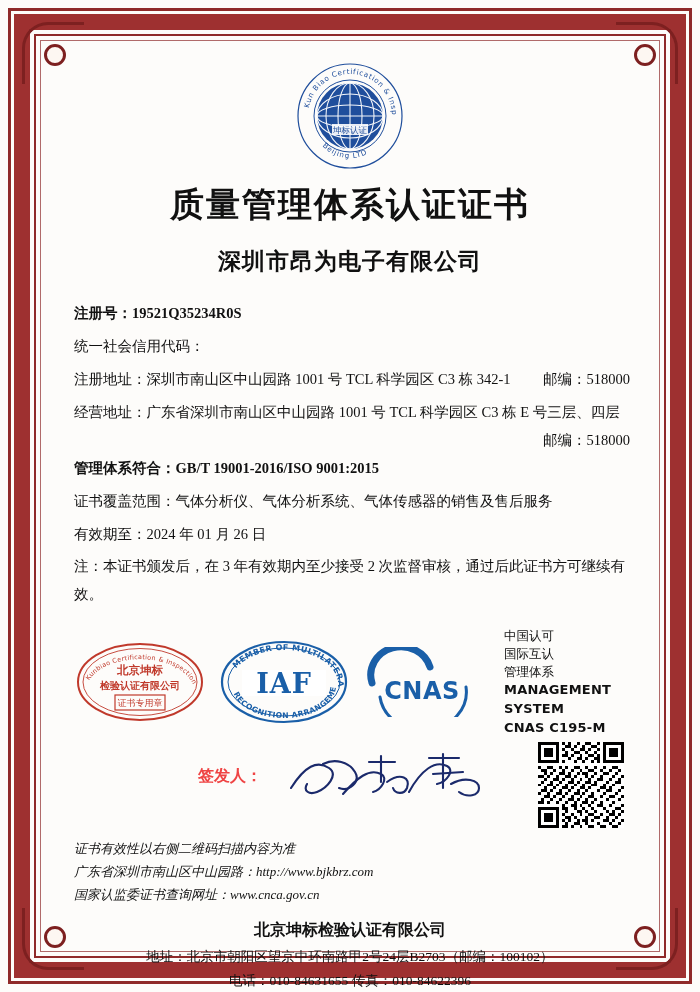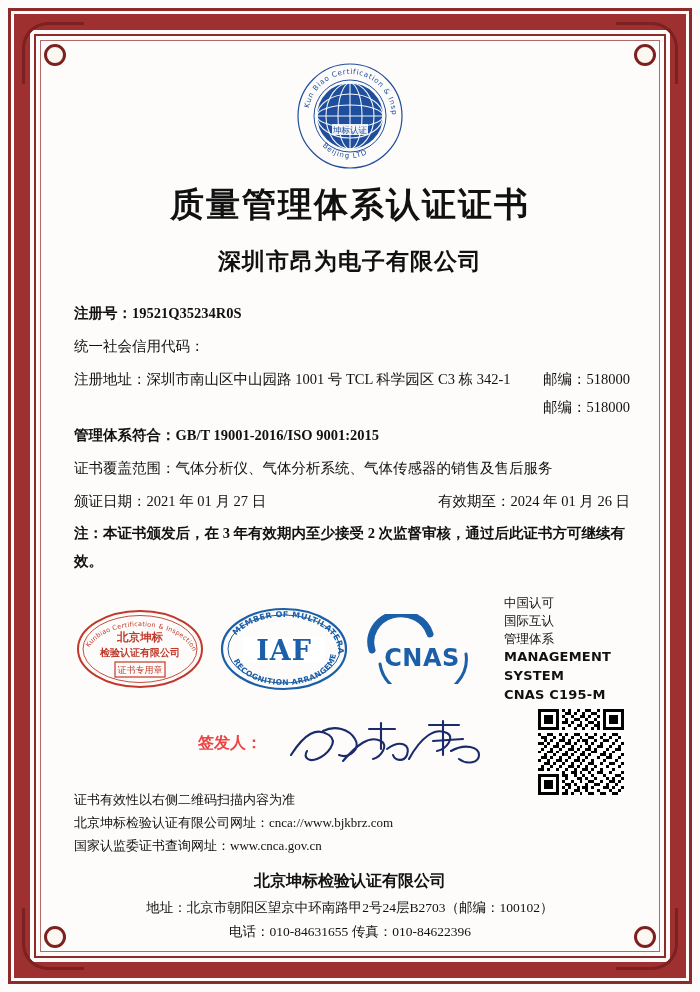--- a/index.html
+++ b/index.html
@@ -156,21 +156,20 @@
     line-height: 2.0;
   }
   .row-split .left { flex: 1; }
   .row-split .right2 { white-space: nowrap; }
 
   .note {
     font-size: 14.5px;
     color: #111;
     line-height: 1.9;
     margin-top: 0;
-    font-weight: bold;
   }
 
   
   .marks {
     display: flex;
     align-items: center;
     margin-top: 26px;
     padding-left: 26px;
     gap: 14px;
     height: 96px;
@@ -240,25 +239,26 @@
     position: absolute;
     right: 28px;
     top: 2px;
     width: 86px;
     height: 86px;
     background: #fff;
   }
 
   
   .foot-left {
-    margin-top: 4px;
+    margin-top: 20px;
     padding-left: 26px;
     font-size: 13px;
     line-height: 1.75;
     color: #111;
+    font-style: italic;
   }
   .foot-center {
     margin-top: 10px;
     text-align: center;
     font-size: 13.5px;
     line-height: 1.8;
     color: #111;
   }
   .foot-center .org {
     font-size: 16px;
@@ -330,37 +330,38 @@
       <div class="field-row">
         <span class="label">统一社会信用代码：</span>
       </div>
 
       <div class="field-row">
         <span class="label">注册地址：</span>
         <span class="value">深圳市南山区中山园路 1001 号 TCL 科学园区 C3 栋 342-1</span>
         <span class="right">邮编：518000</span>
       </div>
 
+      <div class="field-row">
+        <span class="label">经营地址：</span>
+        <span class="value">广东省深圳市南山区中山园路 1001 号 TCL 科学园区 C3 栋 E 号三层、四层</span>
+      </div>
 
       <div class="row-right-only">邮编：518000</div>
 
       <div class="field-row">
         <span class="label bold">管理体系符合：</span>
         <span class="value bold">GB/T 19001-2016/ISO 9001:2015</span>
       </div>
 
       <div class="field-row">
         <span class="label">证书覆盖范围：</span>
         <span class="value">气体分析仪、气体分析系统、气体传感器的销售及售后服务</span>
       </div>
 
       <div class="row-split">
-        <span class="left">
-          <span>颁证日期：</span><span>2021 年 01 月 27 日</span>
-        </span>
         <span class="right2">
           <span>有效期至：</span><span>2024 年 01 月 26 日</span>
         </span>
       </div>
 
       <div class="note">注：本证书颁发后，在 3 年有效期内至少接受 2 次监督审核，通过后此证书方可继续有效。</div>
     </div>
 
     <div class="marks">
 
@@ -655,21 +656,21 @@
               <rect x="17" y="28" width="2" height="1"></rect>
               <rect x="21" y="28" width="2" height="1"></rect>
               <rect x="25" y="28" width="2" height="1"></rect>
           </g>
         </svg>
       </div>
     </div>
 
     <div class="foot-left">
       <div>证书有效性以右侧二维码扫描内容为准</div>
-      <div>北京坤标检验认证有限公司网址：cnca://www.bjkbrz.com</div>
+      <div>广东省深圳市南山区中山园路：http://www.bjkbrz.com</div>
       <div>国家认监委证书查询网址：www.cnca.gov.cn</div>
     </div>
 
     <div class="foot-center">
       <div class="org">北京坤标检验认证有限公司</div>
       <div>地址：北京市朝阳区望京中环南路甲2号24层B2703（邮编：100102）</div>
       <div>电话：010-84631655   传真：010-84622396</div>
     </div>
 
   </div>

